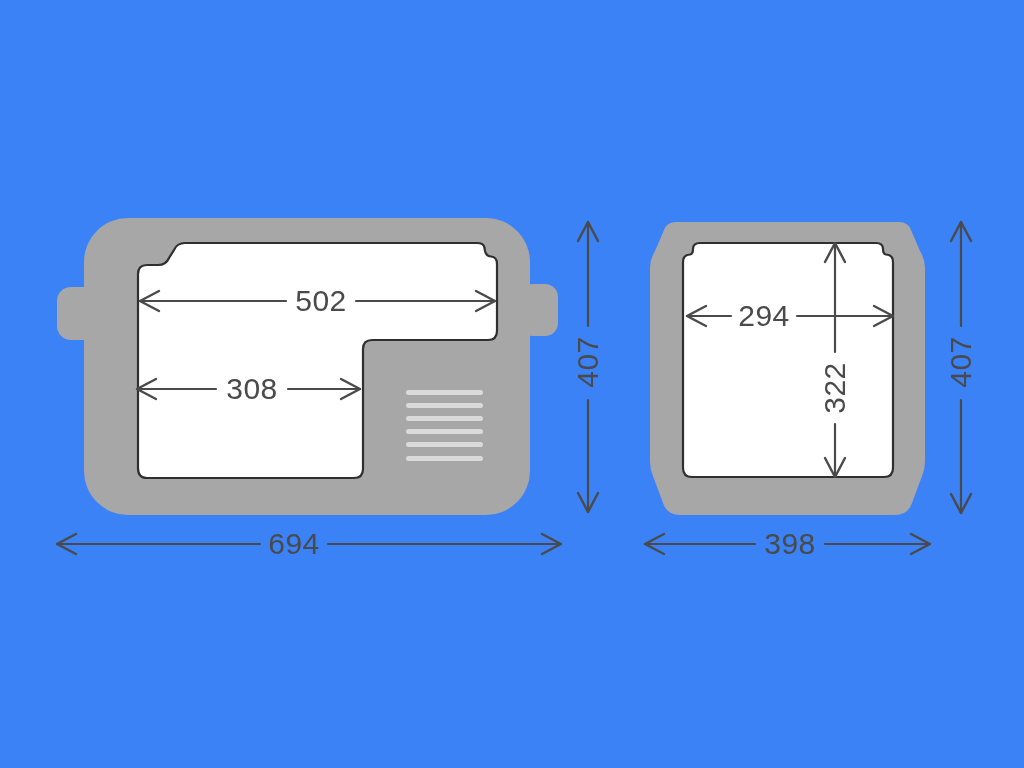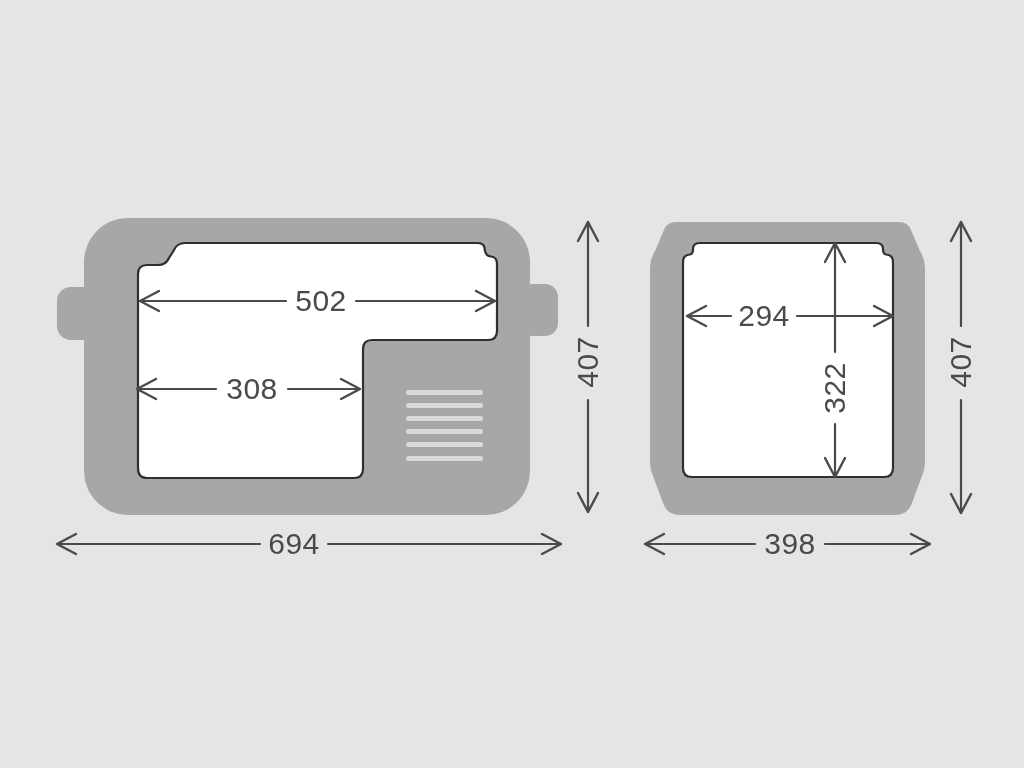--- a/index.html
+++ b/index.html
@@ -4,21 +4,21 @@
 <style>
   html, body {
     margin: 0;
     padding: 0;
     background: #ffffff;
   }
   .stage {
     position: relative;
     width: 1024px;
     height: 768px;
-    background: #e5e5e5;
+    background: #3b82f6;
     overflow: hidden;
   }
   svg { display: block; }
   .dim line {
     stroke-width: 2.2;
     stroke-linecap: round;
   }
   .outline-path {
     stroke-width: 2.2;
     stroke-linejoin: round;

